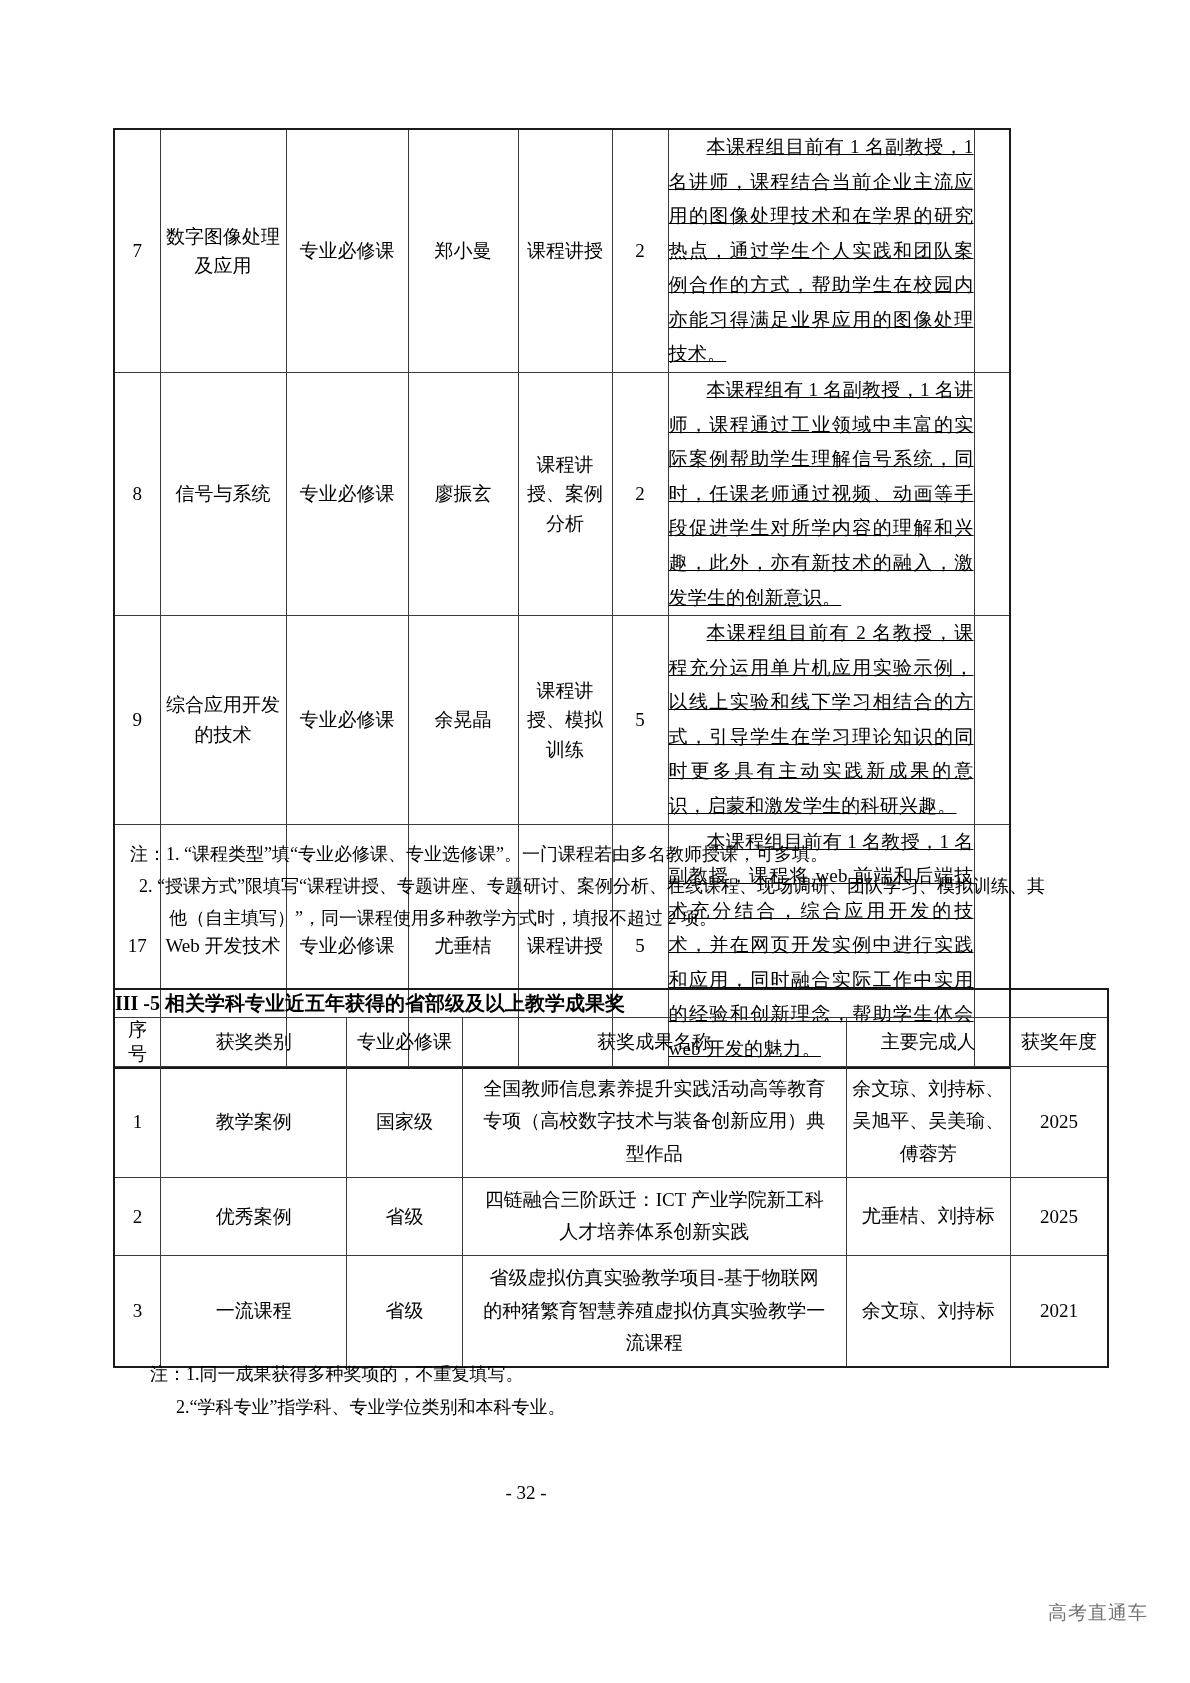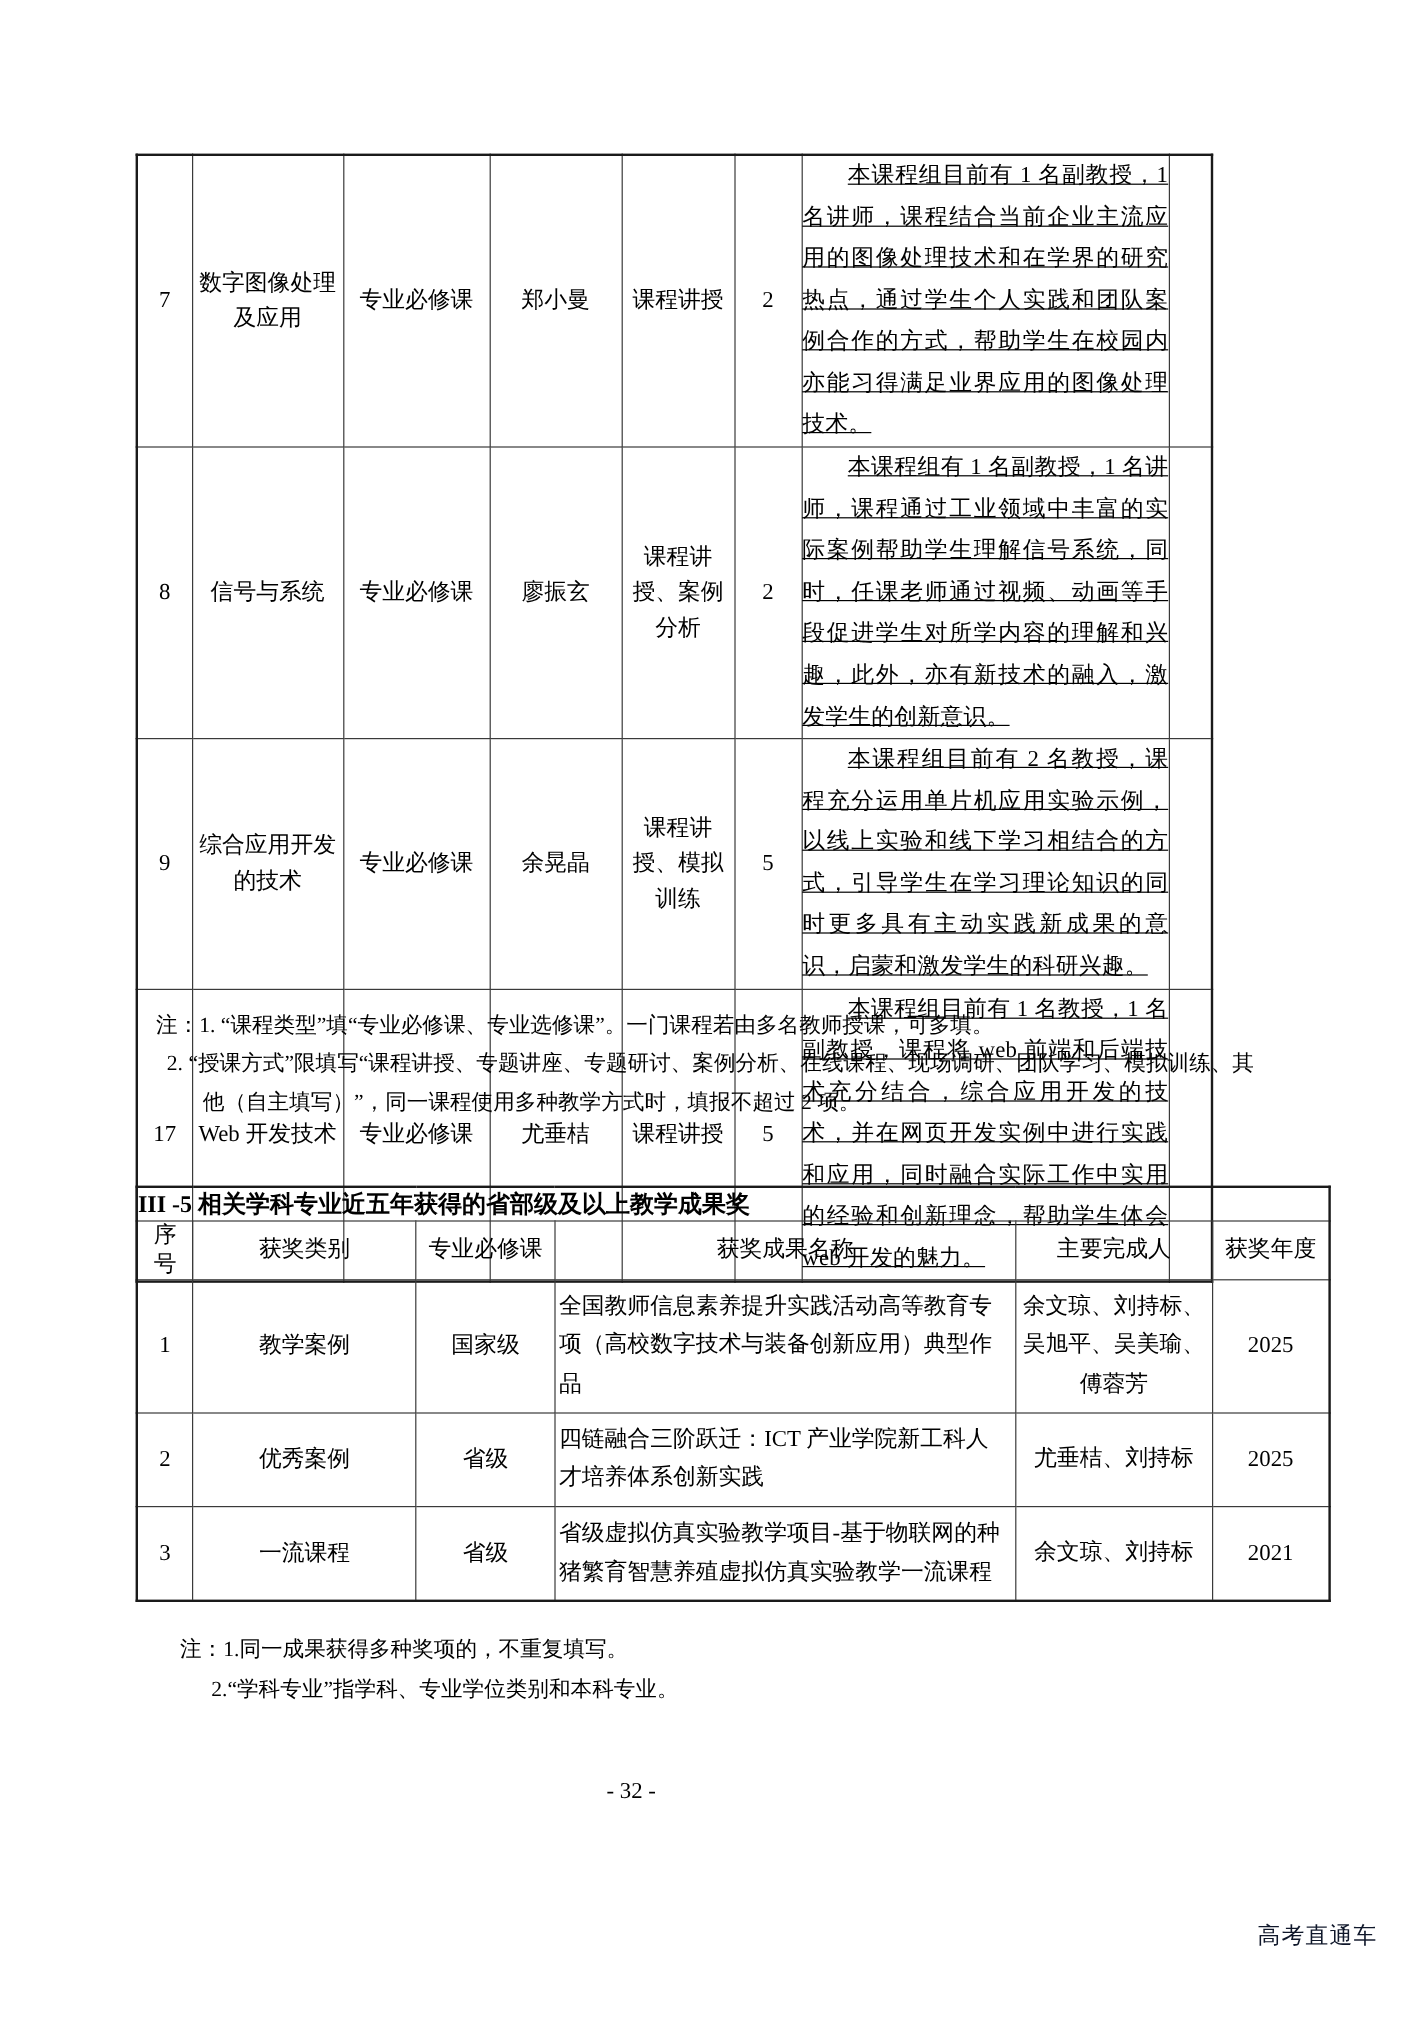--- a/index.html
+++ b/index.html
@@ -108,24 +108,24 @@
     font-size: 19px;
     line-height: 1.25;
   }
   .t2 td.c {
     text-align: center;
     font-size: 19px;
     line-height: 1.65;
     padding: 5px 4px;
   }
   .t2 td.name {
-    text-align: left;
+    text-align: center;
     font-size: 19px;
     line-height: 1.72;
-    padding: 6px 3px;
+    padding: 6px 19px;
   }
   .t2 td.person {
     text-align: center;
     font-size: 19px;
     line-height: 1.72;
     padding: 6px 3px;
   }
 
   .notes2 {
     position: absolute;
@@ -145,21 +145,21 @@
     width: 1052px;
     text-align: center;
     font-size: 19px;
   }
 
   .watermark {
     position: absolute;
     right: 42px;
     top: 1600px;
     font-size: 19px;
-    color: #0f172a;
+    color: #737373;
     letter-spacing: 1px;
     font-family: "Liberation Sans", sans-serif;
   }
 </style>
 </head>
 <body>
 
 <div class="page">
 
   <div class="t1-wrap">

